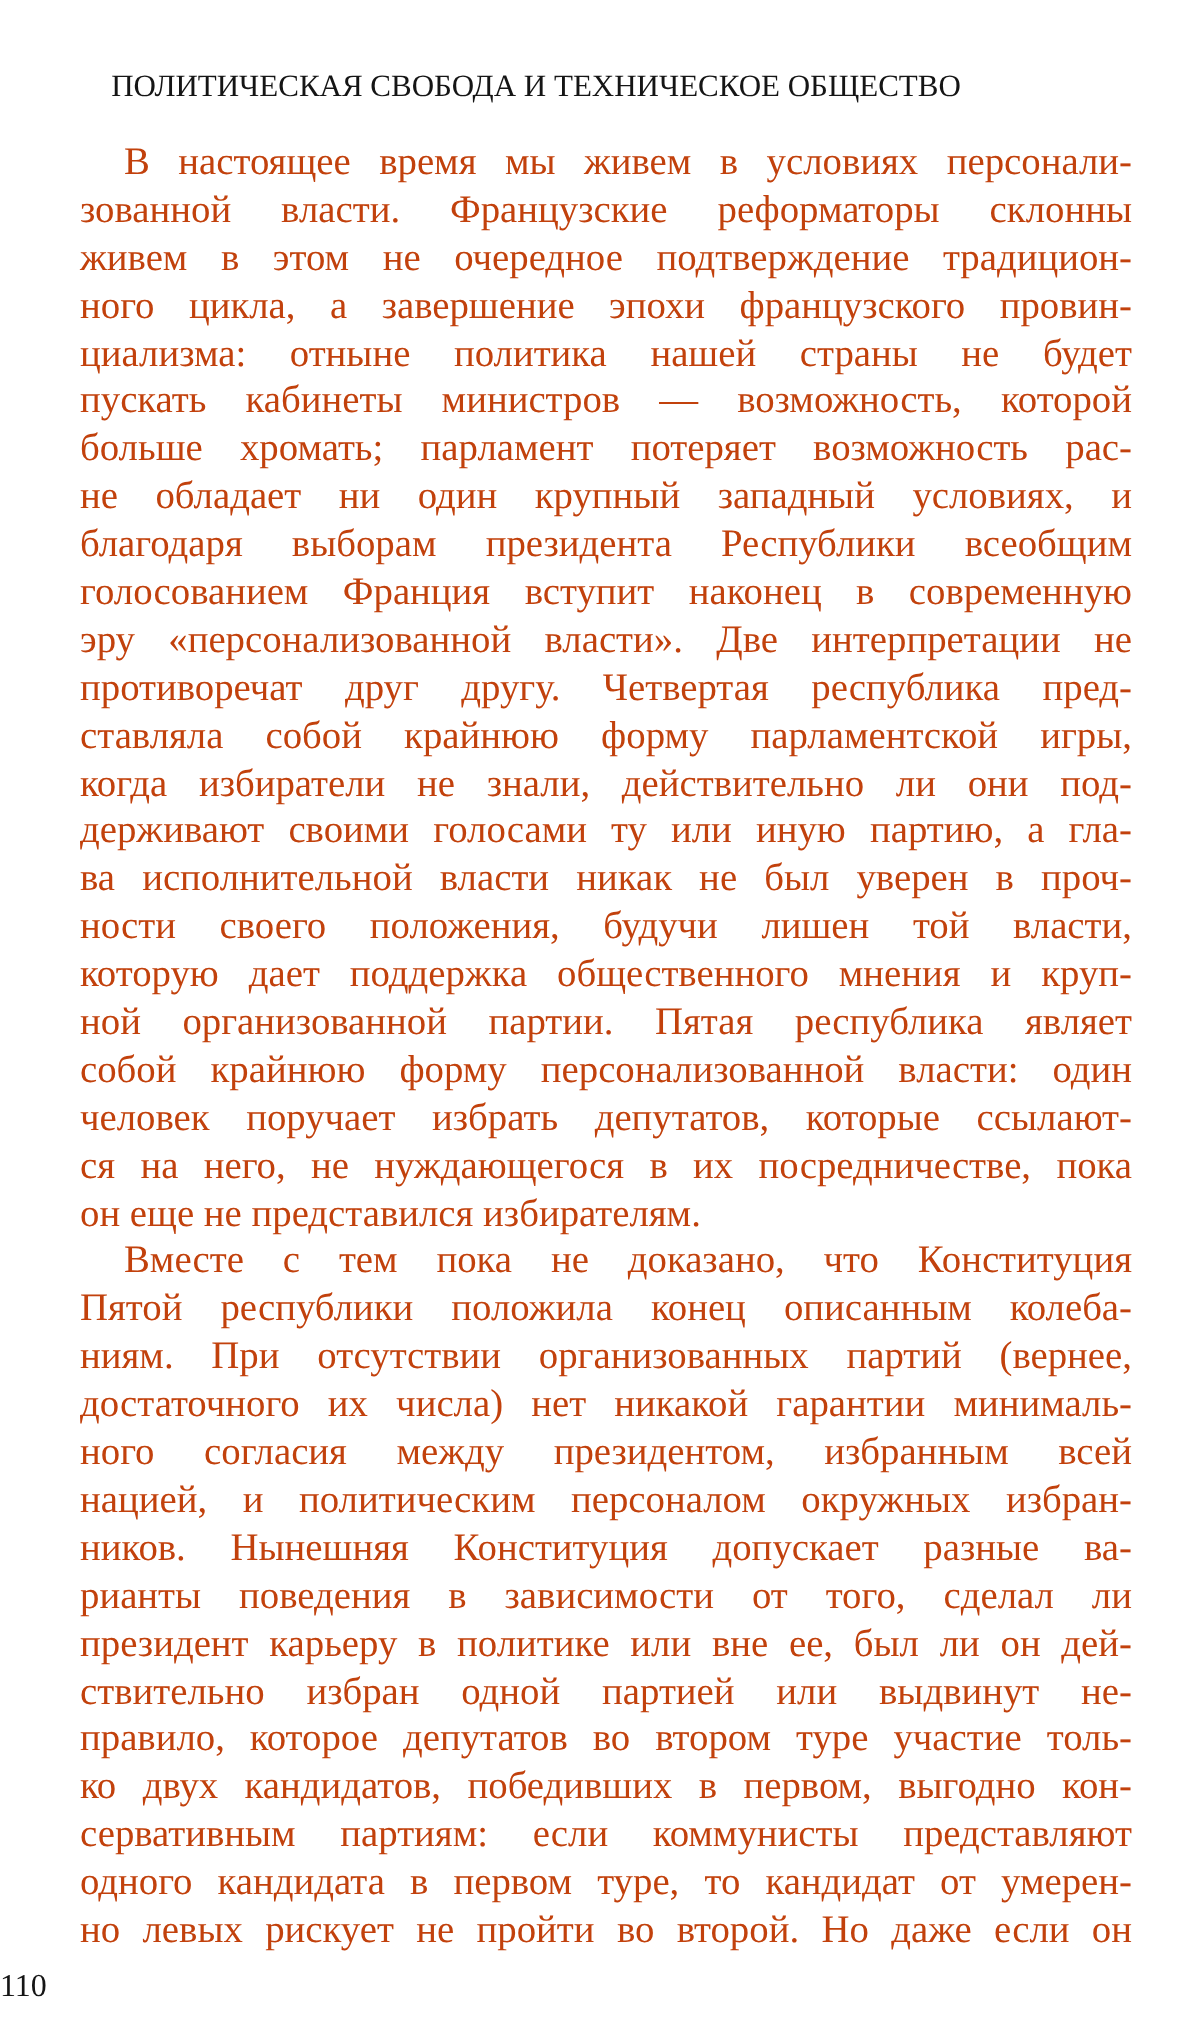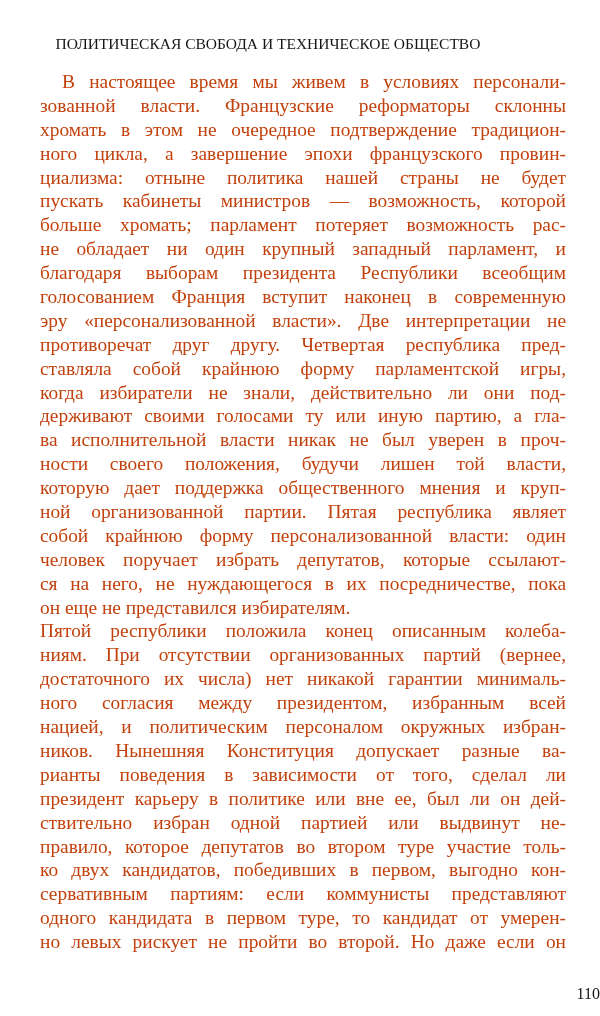--- a/index.html
+++ b/index.html
@@ -9,56 +9,57 @@
       font-family: "Liberation Serif", serif; font-size: 15.5px; letter-spacing: 0px; color: #151515;
     }
     .body-text {
       position: absolute; top: 70px; left: 40px; width: 526px;
       font-family: "Liberation Serif", serif; font-size: 19.4px; line-height: 23.9px; color: #c2410c;
     }
     .line { display: block; white-space: nowrap; text-align: justify; text-align-last: justify; height: 23.9px; }
     .line.indent { padding-left: 22px; }
     .line.last { text-align-last: left; }
     .page-number {
-      position: absolute; top: 985px; left: 0; width: 600px; text-align: right;
+      position: absolute; top: 985px; left: 0; width: 600px; text-align: left;
       font-family: "Liberation Serif", serif; font-size: 16px; color: #151515;
     }
   </style>
 </head>
 <body>
 
 <div class="header">ПОЛИТИЧЕСКАЯ СВОБОДА И ТЕХНИЧЕСКОЕ ОБЩЕСТВО</div>
 
 <div class="body-text">
   <div>
     <span class="line indent">В настоящее время мы живем в условиях персонали-</span>
     <span class="line">зованной власти. Французские реформаторы склонны</span>
-    <span class="line">хромать в этом не очередное подтверждение традицион-</span>
+    <span class="line">живем в этом не очередное подтверждение традицион-</span>
     <span class="line">ного цикла, а завершение эпохи французского провин-</span>
     <span class="line">циализма: отныне политика нашей страны не будет</span>
     <span class="line">пускать кабинеты министров — возможность, которой</span>
     <span class="line">больше хромать; парламент потеряет возможность рас-</span>
-    <span class="line">не обладает ни один крупный западный парламент, и</span>
+    <span class="line">не обладает ни один крупный западный условиях, и</span>
     <span class="line">благодаря выборам президента Республики всеобщим</span>
     <span class="line">голосованием Франция вступит наконец в современную</span>
     <span class="line">эру «персонализованной власти». Две интерпретации не</span>
     <span class="line">противоречат друг другу. Четвертая республика пред-</span>
     <span class="line">ставляла собой крайнюю форму парламентской игры,</span>
     <span class="line">когда избиратели не знали, действительно ли они под-</span>
     <span class="line">держивают своими голосами ту или иную партию, а гла-</span>
     <span class="line">ва исполнительной власти никак не был уверен в проч-</span>
     <span class="line">ности своего положения, будучи лишен той власти,</span>
     <span class="line">которую дает поддержка общественного мнения и круп-</span>
     <span class="line">ной организованной партии. Пятая республика являет</span>
     <span class="line">собой крайнюю форму персонализованной власти: один</span>
     <span class="line">человек поручает избрать депутатов, которые ссылают-</span>
     <span class="line">ся на него, не нуждающегося в их посредничестве, пока</span>
     <span class="line last">он еще не представился избирателям.</span>
   </div>
   <div>
+    <span class="line indent">Вместе с тем пока не доказано, что Конституция</span>
     <span class="line">Пятой республики положила конец описанным колеба-</span>
     <span class="line">ниям. При отсутствии организованных партий (вернее,</span>
     <span class="line">достаточного их числа) нет никакой гарантии минималь-</span>
     <span class="line">ного согласия между президентом, избранным всей</span>
     <span class="line">нацией, и политическим персоналом окружных избран-</span>
     <span class="line">ников. Нынешняя Конституция допускает разные ва-</span>
     <span class="line">рианты поведения в зависимости от того, сделал ли</span>
     <span class="line">президент карьеру в политике или вне ее, был ли он дей-</span>
     <span class="line">ствительно избран одной партией или выдвинут не-</span>
     <span class="line">правило, которое депутатов во втором туре участие толь-</span>

